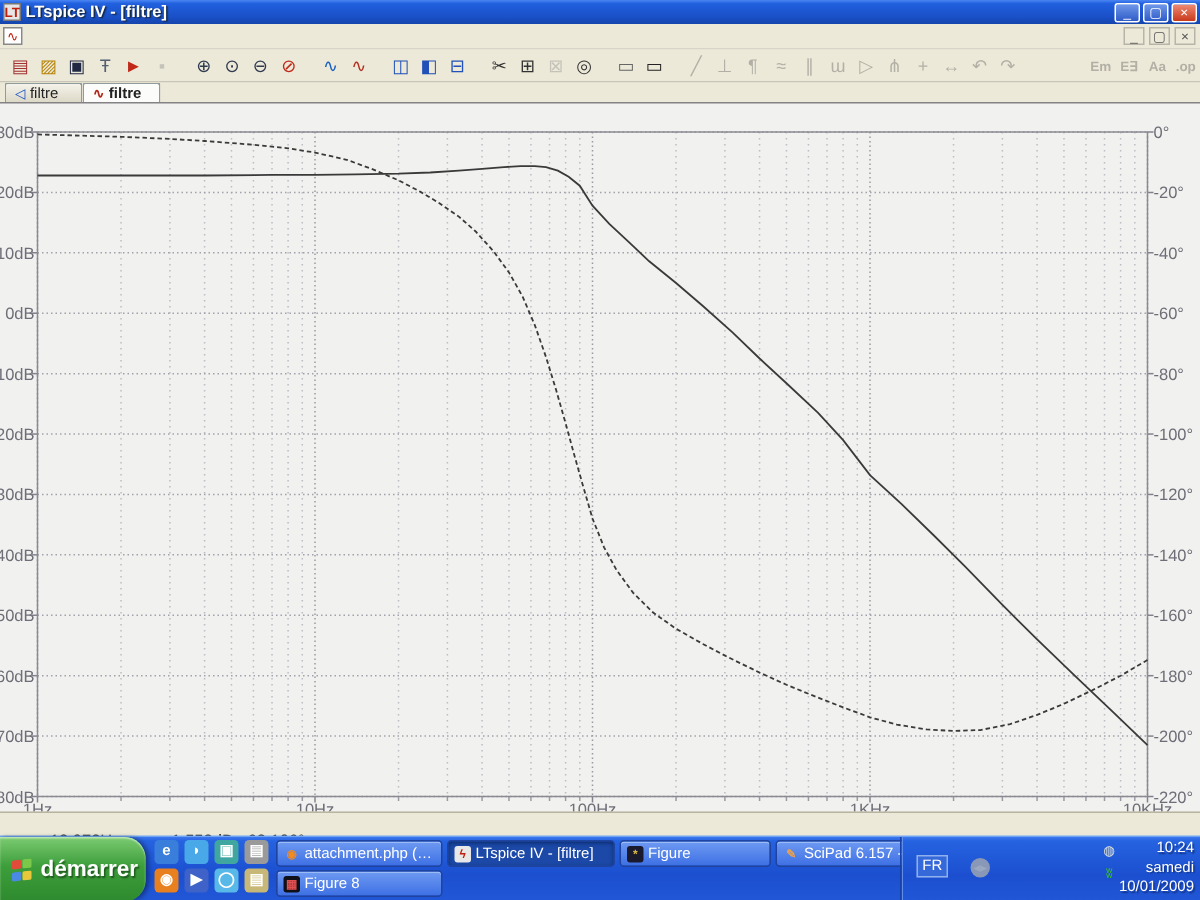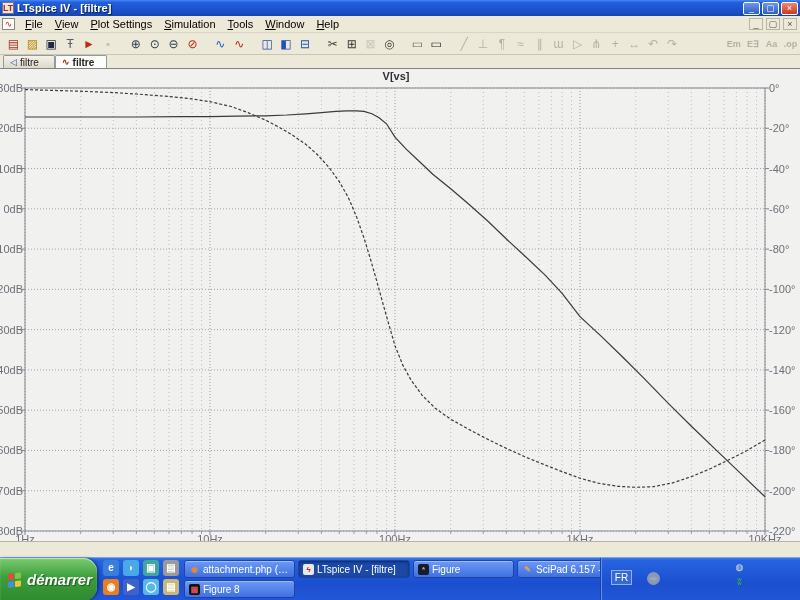--- a/index.html
+++ b/index.html
@@ -60,21 +60,21 @@
     border-top:1px solid #B8B4A4; font-size:11px; color:#111; padding:1px 0 0 3px; white-space:pre; }
 
   
   .taskbar { position:absolute; top:557px; left:0; width:800px; height:43px;
     background:linear-gradient(180deg,#3C77EE 0%,#2663E0 6%,#1B4FD0 60%,#2157D6 100%);
     border-top:1px solid #6FA5F2; }
   .startbtn { position:absolute; left:0; top:0; height:43px; width:97px;
     background:linear-gradient(180deg,#7CCB72 0%,#3D9E3B 45%,#2E8A2E 100%);
     border-radius:0 14px 14px 0; display:flex; align-items:center; padding-left:8px; gap:5px;
     box-shadow:inset 0 1px 1px #BFE8B5, 2px 0 3px rgba(0,0,0,.35); }
-  .startbtn .label { color:#fff; font-size:15px; font-weight:bold; font-style:italic;
+  .startbtn .label { color:#fff; font-size:15px; font-weight:bold; 
     text-shadow:1px 1px 1px #1E5A1E; }
   .flag { width:14px; height:14px; display:grid; grid-template-columns:6px 6px; grid-gap:1px;
     transform:skewY(-6deg); }
   .flag span { width:6px; height:6px; border-radius:1px; }
   .quicklaunch { position:absolute; left:103px; top:2px; width:80px; height:39px;
     display:grid; grid-template-columns:repeat(4,18px); grid-template-rows:18px 18px; gap:1px 2px; }
   .ql { width:16px; height:16px; border-radius:3px; color:#fff; font-size:10px; line-height:16px;
     text-align:center; font-weight:bold; }
   .tb-col { position:absolute; left:184px; top:2px; width:455px; }
   .taskbtn { position:absolute; height:18px; border-radius:3px; border:1px solid #1E44A0;
@@ -105,29 +105,20 @@
     <div class="title">LTspice IV - [filtre]</div>
     <div class="winbtns">
         <div class="winbtn">_</div>
         <div class="winbtn">▢</div>
         <div class="winbtn close">×</div>
       </div>
   </div>
 
   <div class="menubar">
     <div class="mdi-ico">∿</div>
-    <div id="menu-items" style="display:flex">
-        <span class="menu-item"><u>F</u>ile</span>
-        <span class="menu-item"><u>V</u>iew</span>
-        <span class="menu-item"><u>P</u>lot Settings</span>
-        <span class="menu-item"><u>S</u>imulation</span>
-        <span class="menu-item"><u>T</u>ools</span>
-        <span class="menu-item"><u>W</u>indow</span>
-        <span class="menu-item"><u>H</u>elp</span>
-      </div>
     <div class="mdibtns">
         <div class="mdibtn">_</div>
         <div class="mdibtn">▢</div>
         <div class="mdibtn">×</div>
       </div>
   </div>
 
   <div class="toolbar" id="toolbar">
       <div class="tbtn" style="color: rgb(164, 48, 48);">▤</div>
       <div class="tbtn" style="color: rgb(184, 134, 11);">▨</div>
@@ -173,21 +164,20 @@
         <span class="tico" style="color: rgb(26, 82, 200);">◁</span>
         <span>filtre</span>
       </div>
       <div class="tab active">
         <span class="tico" style="color: rgb(176, 40, 24);">∿</span>
         <span>filtre</span>
       </div>
     </div>
 
   <div class="plotpane">
-    <div class="plot-title">V[vs]</div>
     <svg id="chart-svg" width="800" height="473">
         <line x1="80.69054919783653" y1="19" x2="80.69054919783653" y2="462" stroke="#BCBCC4" stroke-dasharray="1 3" stroke-width="1"></line>
         <line x1="80.69054919783653" y1="462" x2="80.69054919783653" y2="465" stroke="#9A9AA4" stroke-width="1"></line>
         <line x1="113.26743212313755" y1="19" x2="113.26743212313755" y2="462" stroke="#BCBCC4" stroke-dasharray="1 3" stroke-width="1"></line>
         <line x1="113.26743212313755" y1="462" x2="113.26743212313755" y2="465" stroke="#9A9AA4" stroke-width="1"></line>
         <line x1="136.38109839567306" y1="19" x2="136.38109839567306" y2="462" stroke="#BCBCC4" stroke-dasharray="1 3" stroke-width="1"></line>
         <line x1="136.38109839567306" y1="462" x2="136.38109839567306" y2="465" stroke="#9A9AA4" stroke-width="1"></line>
         <line x1="154.3094508021635" y1="19" x2="154.3094508021635" y2="462" stroke="#BCBCC4" stroke-dasharray="1 3" stroke-width="1"></line>
         <line x1="154.3094508021635" y1="462" x2="154.3094508021635" y2="465" stroke="#9A9AA4" stroke-width="1"></line>
         <line x1="168.95798132097408" y1="19" x2="168.95798132097408" y2="462" stroke="#BCBCC4" stroke-dasharray="1 3" stroke-width="1"></line>
@@ -373,16 +363,21 @@
           <span class="lbl">Figure 8</span>
         </div>
       </div>
     <div class="tray">
       <div class="fr-badge">FR</div>
       <div id="trayicons">
           <div class="tray-ico" style="left: 46px; top: 14px; background: rgb(138, 152, 184); color: rgb(154, 168, 192);">◂▸</div>
           <div class="tray-ico" style="left: 132px; top: 18px; background: transparent; color: rgb(56, 192, 40);">ʬ</div>
           <div class="tray-ico" style="left: 132px; top: 3px; background: transparent; color: rgb(232, 232, 216);">◍</div>
         </div>
+      <div class="clock">
+        <div>10:24</div>
+        <div>samedi</div>
+        <div>10/01/2009</div>
+      </div>
     </div>
   </div>
 
 </div>
 
 </body></html>

